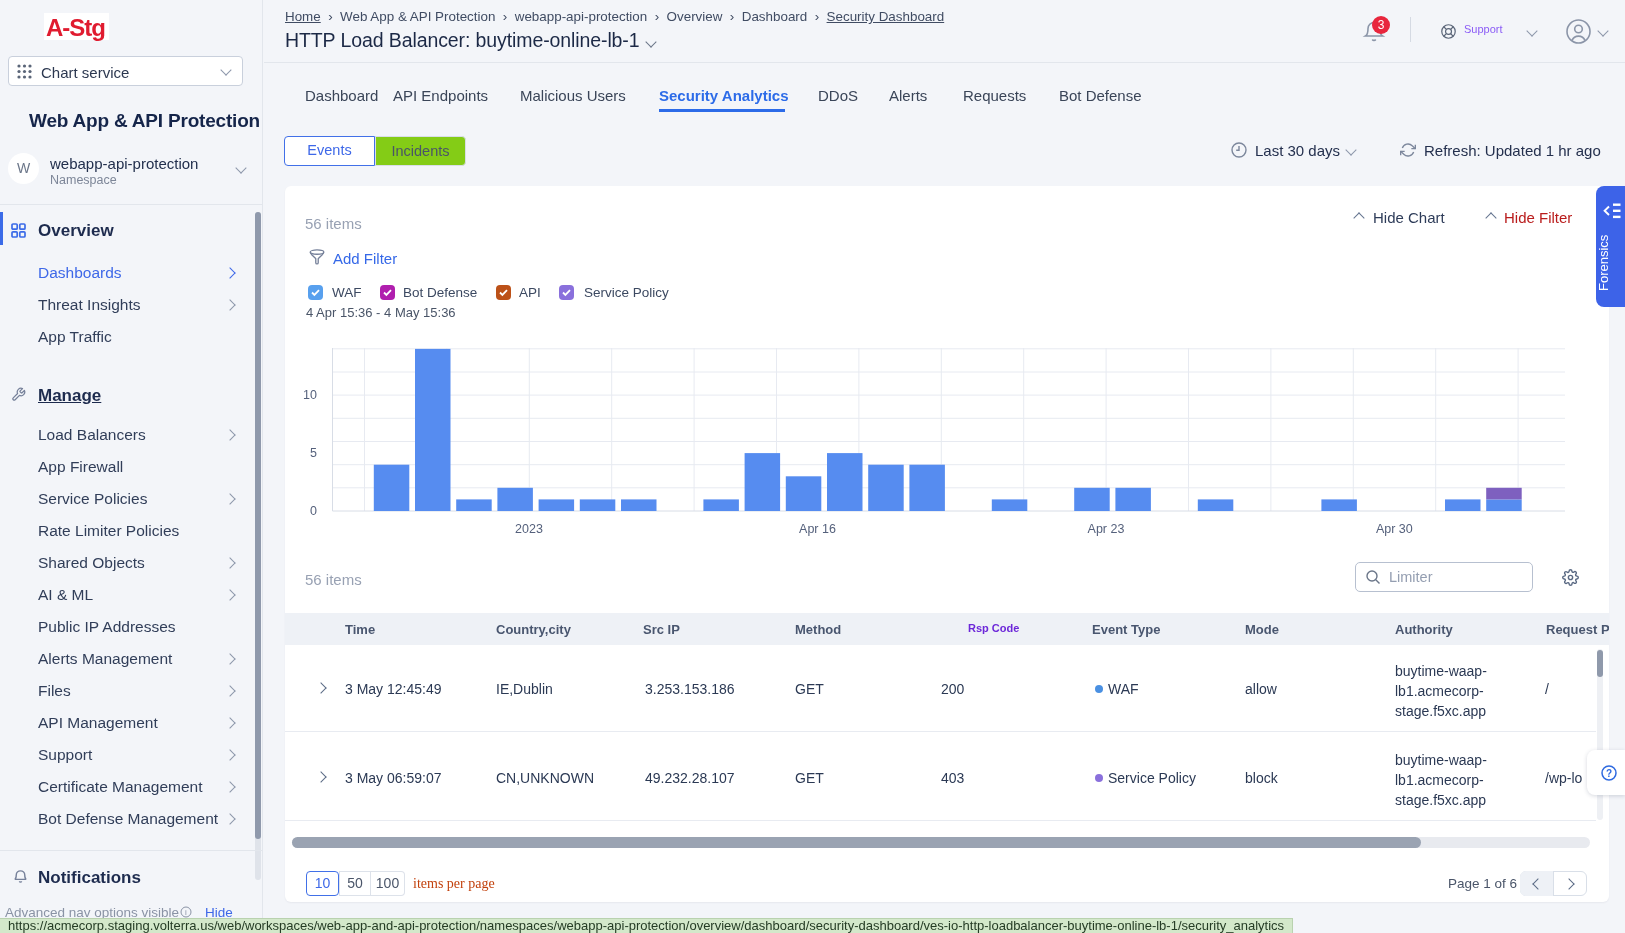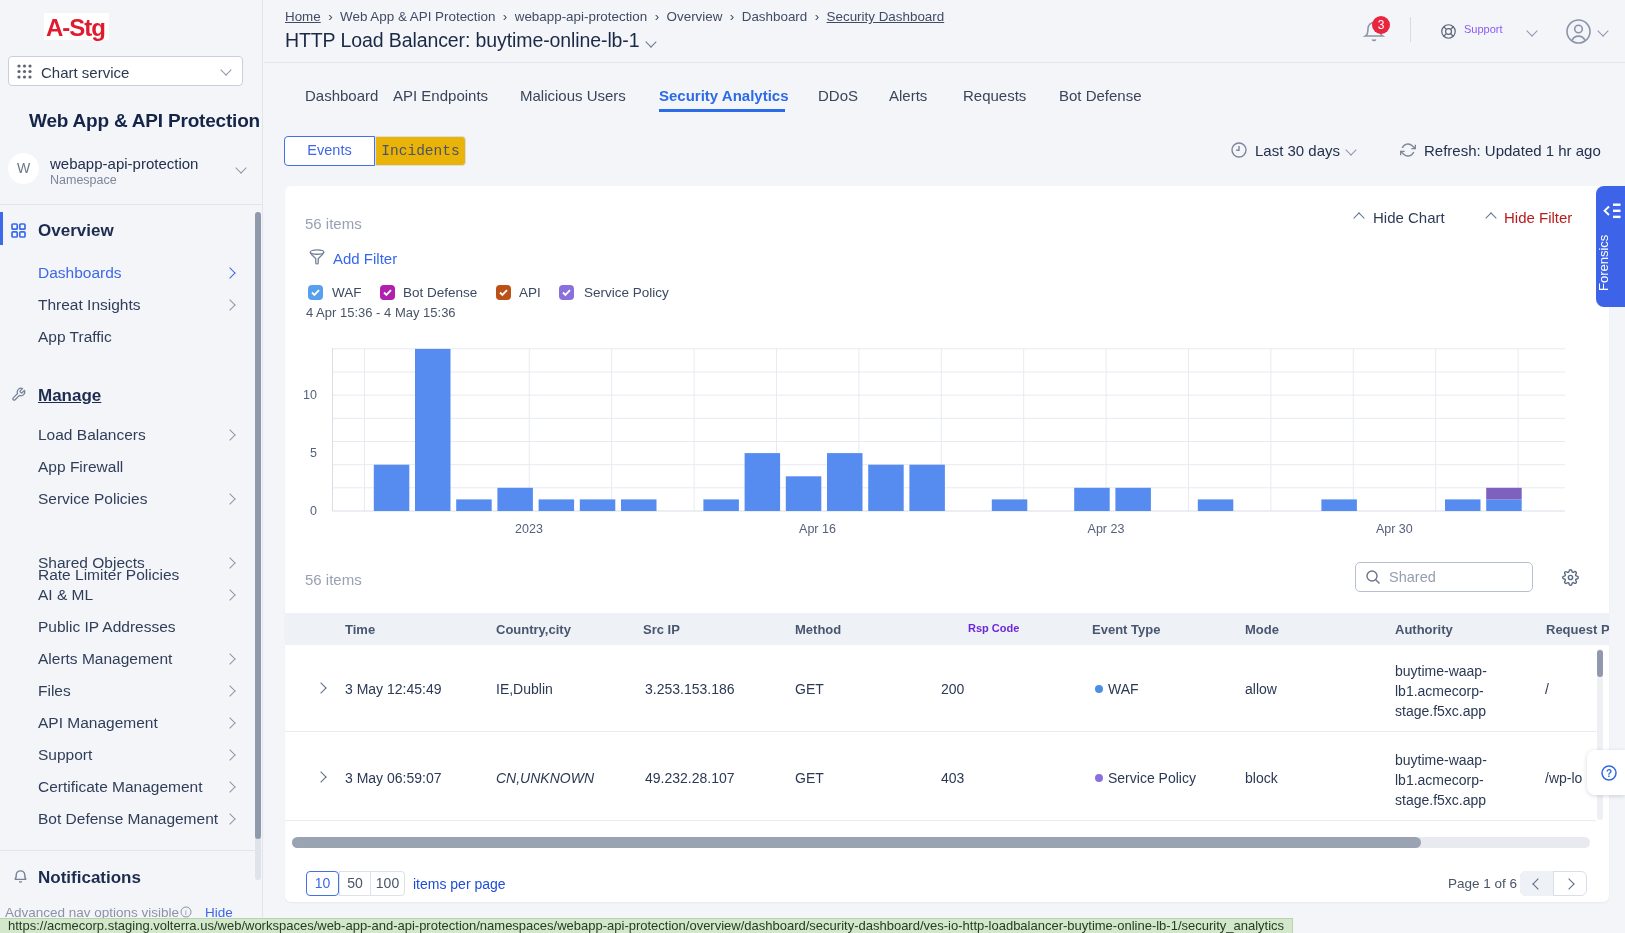--- a/index.html
+++ b/index.html
@@ -64,21 +64,21 @@
 
   <svg class="abs" style="left:11px;top:387px;" width="15" height="15" viewBox="0 0 24 24">
     <path fill="none" stroke="#76819a" stroke-width="2" stroke-linejoin="round" d="M14.7 6.3a1 1 0 0 0 0 1.4l1.6 1.6a1 1 0 0 0 1.4 0l3.77-3.77a6 6 0 0 1-7.94 7.94l-6.91 6.91a2.12 2.12 0 0 1-3-3l6.91-6.91a6 6 0 0 1 7.94-7.94l-3.76 3.76z"></path>
   </svg>
   <div class="sec-head" style="top:386px;text-decoration:underline;">Manage</div>
   <div class="nav-item" style="top:426px;">Load Balancers</div>
     <div class="chev-r" style="left:226px;top:431px;"></div>
   <div class="nav-item" style="top:458px;">App Firewall</div>
   <div class="nav-item" style="top:490px;">Service Policies</div>
     <div class="chev-r" style="left:226px;top:495px;"></div>
-  <div class="nav-item" style="top:522px;margin-top:44px;">Rate Limiter Policies</div>
+  <div class="nav-item" style="top:522px;">Rate Limiter Policies</div>
   <div class="nav-item" style="top:554px;">Shared Objects</div>
     <div class="chev-r" style="left:226px;top:559px;"></div>
   <div class="nav-item" style="top:586px;">AI &amp; ML</div>
     <div class="chev-r" style="left:226px;top:591px;"></div>
   <div class="nav-item" style="top:618px;">Public IP Addresses</div>
   <div class="nav-item" style="top:650px;">Alerts Management</div>
     <div class="chev-r" style="left:226px;top:655px;"></div>
   <div class="nav-item" style="top:682px;">Files</div>
     <div class="chev-r" style="left:226px;top:687px;"></div>
   <div class="nav-item" style="top:714px;">API Management</div>
@@ -143,21 +143,21 @@
 <div class="abs" style="left:393px;top:87px;font-size:15px;color:#3a4558;">API Endpoints</div>
 <div class="abs" style="left:520px;top:87px;font-size:15px;color:#3a4558;">Malicious Users</div>
 <div class="abs" style="left:659px;top:87px;font-size:15px;font-weight:bold;color:#2c6be8;">Security Analytics</div>
 <div class="abs" style="left:659px;top:109px;width:126px;height:3px;background:#2c6be8;"></div>
 <div class="abs" style="left:818px;top:87px;font-size:15px;color:#3a4558;">DDoS</div>
 <div class="abs" style="left:889px;top:87px;font-size:15px;color:#3a4558;">Alerts</div>
 <div class="abs" style="left:963px;top:87px;font-size:15px;color:#3a4558;">Requests</div>
 <div class="abs" style="left:1059px;top:87px;font-size:15px;color:#3a4558;">Bot Defense</div>
 
 <div class="abs" style="left:284px;top:136px;width:91px;height:30px;background:#fff;border:1.5px solid #4170e8;border-radius:4px 0 0 4px;color:#3e68e8;font-size:14.5px;text-align:center;line-height:27px;z-index:2;">Events</div>
-<div class="abs" style="left:375px;top:136px;width:91px;height:30px;background:#eab308;border:1px solid #d9dee8;border-radius:0 4px 4px 0;color:#4a5469;font-size:14.5px;text-align:center;line-height:28px;font-family:Liberation Mono, monospace;">Incidents</div>
+<div class="abs" style="left:375px;top:136px;width:91px;height:30px;background:#84cc16;border:1px solid #d9dee8;border-radius:0 4px 4px 0;color:#4a5469;font-size:14.5px;text-align:center;line-height:28px;">Incidents</div>
 
 <svg class="abs" style="left:1231px;top:142px;" width="16" height="16" viewBox="0 0 16 16">
   <circle cx="8" cy="8" r="7" fill="none" stroke="#7c879c" stroke-width="1.4"></circle>
   <path d="M8 4v4.3H5.2" fill="none" stroke="#7c879c" stroke-width="1.4"></path>
 </svg>
 <div class="abs" style="left:1255px;top:142px;font-size:15px;color:#24304e;">Last 30 days</div>
 <div class="chev-r" style="left:1347px;top:146px;transform:rotate(45deg);"></div>
 <svg class="abs" style="left:1400px;top:142px;" width="16" height="16" viewBox="0 0 24 24">
   <g fill="none" stroke="#7c879c" stroke-width="2">
     <polyline points="23 4 23 10 17 10"></polyline>
@@ -260,21 +260,21 @@
       <text x="1099.3" y="193" text-anchor="middle" font-size="12.5" fill="#55617c">Apr 30</text>
     </svg>
   </div>
 
 <div class="abs" style="left:305px;top:571px;font-size:15px;color:#98a1b3;">56 items</div>
 <div class="abs" style="left:1355px;top:562px;width:178px;height:30px;background:#fff;border:1px solid #b7c0d0;border-radius:5px;"></div>
 <svg class="abs" style="left:1365px;top:569px;" width="16" height="16" viewBox="0 0 16 16">
   <circle cx="7" cy="7" r="5" fill="none" stroke="#6b7689" stroke-width="1.4"></circle>
   <path d="M10.8 10.8L14.5 14.5" stroke="#6b7689" stroke-width="1.4"></path>
 </svg>
-<div class="abs" style="left:1389px;top:569px;font-size:14.5px;color:#949eb1;">Shared</div>
+<div class="abs" style="left:1389px;top:569px;font-size:14.5px;color:#949eb1;">Limiter</div>
 <svg class="abs" style="left:1562px;top:569px;" width="17" height="17" viewBox="0 0 24 24">
   <g fill="none" stroke="#5b6a84" stroke-width="2">
     <circle cx="12" cy="12" r="3"></circle>
     <path d="M19.4 15a1.65 1.65 0 0 0 .33 1.82l.06.06a2 2 0 0 1 0 2.83 2 2 0 0 1-2.83 0l-.06-.06a1.65 1.65 0 0 0-1.82-.33 1.65 1.65 0 0 0-1 1.51V21a2 2 0 0 1-2 2 2 2 0 0 1-2-2v-.09A1.65 1.65 0 0 0 9 19.4a1.65 1.65 0 0 0-1.82.33l-.06.06a2 2 0 0 1-2.83 0 2 2 0 0 1 0-2.83l.06-.06a1.65 1.65 0 0 0 .33-1.82 1.65 1.65 0 0 0-1.51-1H3a2 2 0 0 1-2-2 2 2 0 0 1 2-2h.09A1.65 1.65 0 0 0 4.6 9a1.65 1.65 0 0 0-.33-1.82l-.06-.06a2 2 0 0 1 0-2.83 2 2 0 0 1 2.83 0l.06.06a1.65 1.65 0 0 0 1.82.33H9a1.65 1.65 0 0 0 1-1.51V3a2 2 0 0 1 2-2 2 2 0 0 1 2 2v.09a1.65 1.65 0 0 0 1 1.51 1.65 1.65 0 0 0 1.82-.33l.06-.06a2 2 0 0 1 2.83 0 2 2 0 0 1 0 2.83l-.06.06a1.65 1.65 0 0 0-.33 1.82V9a1.65 1.65 0 0 0 1.51 1H21a2 2 0 0 1 2 2 2 2 0 0 1-2 2h-.09a1.65 1.65 0 0 0-1.51 1z"></path>
   </g>
 </svg>
 
 <div class="abs" style="left:285px;top:613px;width:1324px;height:32px;background:#eef1f6;"></div>
 <div class="abs" style="left:345px;top:622px;font-size:13px;font-weight:bold;color:#49566f;">Time</div>
 <div class="abs" style="left:496px;top:622px;font-size:13px;font-weight:bold;color:#49566f;">Country,city</div>
@@ -294,41 +294,41 @@
 <div class="abs" style="left:941px;top:681px;font-size:14px;color:#2b3954;">200</div>
 <div class="abs" style="left:1095px;top:685px;width:8px;height:8px;border-radius:50%;background:#4a90e2;"></div>
 <div class="abs" style="left:1108px;top:681px;font-size:14px;color:#2b3954;">WAF</div>
 <div class="abs" style="left:1245px;top:681px;font-size:14px;color:#2b3954;">allow</div>
 <div class="abs" style="left:1395px;top:661px;font-size:14px;color:#2b3954;line-height:20px;">buytime-waap-<br>lb1.acmecorp-<br>stage.f5xc.app</div>
 <div class="abs" style="left:1545px;top:681px;font-size:14px;color:#2b3954;">/</div>
 <div class="abs" style="left:285px;top:731px;width:1311px;height:1px;background:#e8ebf1;"></div>
 
 <div class="chev-r" style="left:317px;top:773px;transform:rotate(-45deg);border-color:#5a6a85;"></div>
 <div class="abs" style="left:345px;top:770px;font-size:14px;color:#2b3954;">3 May 06:59:07</div>
-<div class="abs" style="left:496px;top:770px;font-size:14px;color:#2b3954;font-style:italic;">CN,UNKNOWN</div>
+<div class="abs" style="left:496px;top:770px;font-size:14px;color:#2b3954;">CN,UNKNOWN</div>
 <div class="abs" style="left:645px;top:770px;font-size:14px;color:#2b3954;">49.232.28.107</div>
 <div class="abs" style="left:795px;top:770px;font-size:14px;color:#2b3954;">GET</div>
 <div class="abs" style="left:941px;top:770px;font-size:14px;color:#2b3954;">403</div>
 <div class="abs" style="left:1095px;top:774px;width:8px;height:8px;border-radius:50%;background:#8a70dc;"></div>
 <div class="abs" style="left:1108px;top:770px;font-size:14px;color:#2b3954;">Service Policy</div>
 <div class="abs" style="left:1245px;top:770px;font-size:14px;color:#2b3954;">block</div>
 <div class="abs" style="left:1395px;top:750px;font-size:14px;color:#2b3954;line-height:20px;">buytime-waap-<br>lb1.acmecorp-<br>stage.f5xc.app</div>
 <div class="abs" style="left:1545px;top:770px;font-size:14px;color:#2b3954;width:43px;overflow:hidden;white-space:nowrap;">/wp-lo</div>
 <div class="abs" style="left:285px;top:820px;width:1311px;height:1px;background:#e8ebf1;"></div>
 
 <div class="abs" style="left:1597px;top:649px;width:6px;height:171px;background:#eef0f4;border-radius:3px;"></div>
 <div class="abs" style="left:1597px;top:650px;width:6px;height:27px;background:#8f99ab;border-radius:3px;"></div>
 
 <div class="abs" style="left:292px;top:837px;width:1298px;height:11px;background:#e8eaef;border-radius:6px;"></div>
 <div class="abs" style="left:292px;top:837px;width:1129px;height:11px;background:#9aa3b2;border-radius:6px;"></div>
 
 <div class="abs" style="left:306px;top:871px;width:33px;height:25px;background:#fff;border:1.5px solid #4170e8;border-radius:4px;color:#3e68e8;font-size:14px;text-align:center;line-height:22px;z-index:2;">10</div>
 <div class="abs" style="left:339px;top:871px;width:32px;height:25px;background:#fff;border:1px solid #dde2ea;color:#4a5569;font-size:14px;text-align:center;line-height:23px;">50</div>
 <div class="abs" style="left:371px;top:871px;width:34px;height:25px;background:#fff;border:1px solid #dde2ea;border-left:none;border-radius:0 4px 4px 0;color:#4a5569;font-size:14px;text-align:center;line-height:23px;">100</div>
-<div class="abs" style="left:413px;top:876px;font-size:14px;color:#1d4ed8;">items per page</div>
+<div class="abs" style="left:413px;top:876px;font-size:14px;color:#c2410c;font-family:Liberation Serif, serif;">items per page</div>
 <div class="abs" style="left:1448px;top:876px;font-size:13.5px;color:#4a5569;">Page 1 of 6</div>
 <div class="abs" style="left:1520px;top:871px;width:67px;height:25px;border:1px solid #d9dfe8;border-radius:6px;background:#fff;"></div>
 <div class="abs" style="left:1520px;top:871px;width:34px;height:25px;border-right:1px solid #d9dfe8;border-radius:6px 0 0 6px;background:#eef1f6;"></div>
 <div class="chev-r" style="left:1534px;top:880px;transform:rotate(135deg);border-color:#5a6a85;"></div>
 <div class="chev-r" style="left:1565px;top:880px;transform:rotate(-45deg);border-color:#5a6a85;"></div>
 
 <div class="abs" style="left:1596px;top:186px;width:29px;height:121px;background:#3d63e8;border-radius:8px 0 0 8px;"></div>
 <svg class="abs" style="left:1602px;top:202px;" width="20" height="17" viewBox="0 0 20 17">
   <path d="M7 4.5L2.6 8.8L7 13" stroke="#fff" stroke-width="1.9" fill="none"></path>
   <rect x="11" y="1.5" width="7.5" height="2.4" fill="#fff"></rect>

